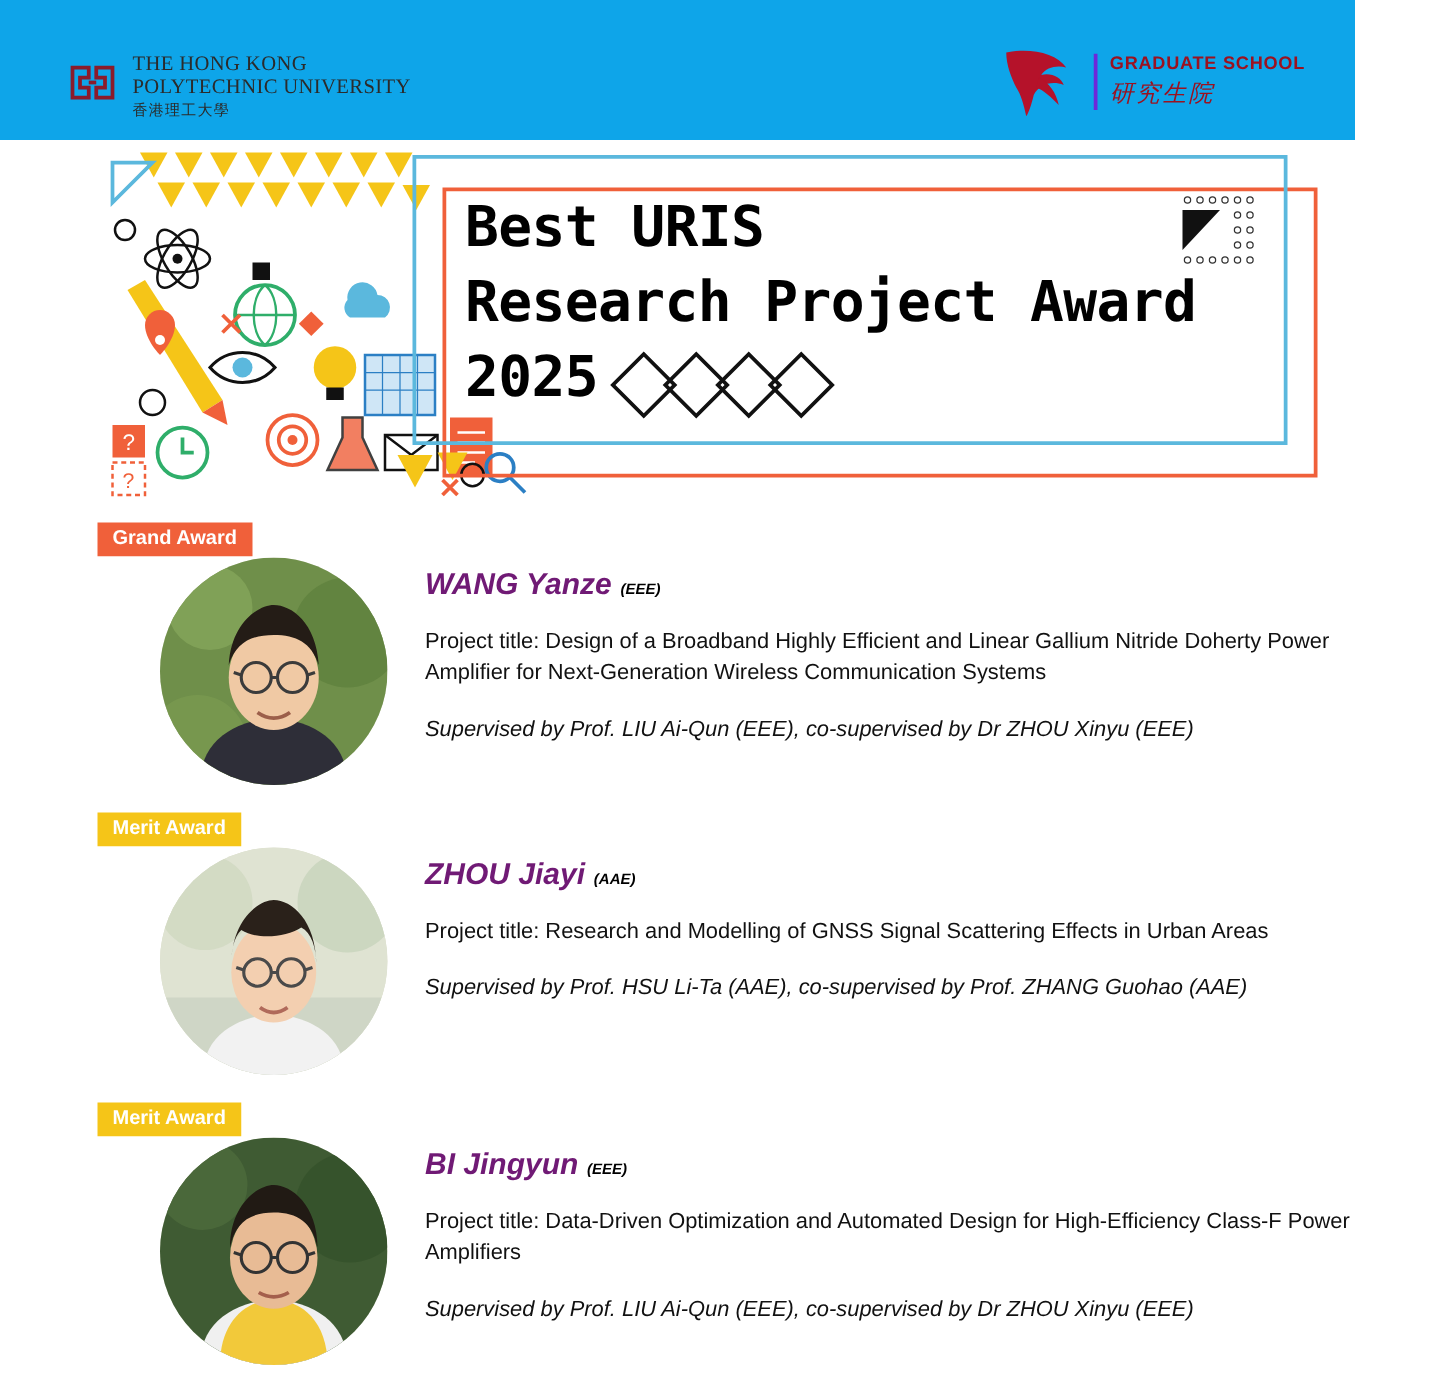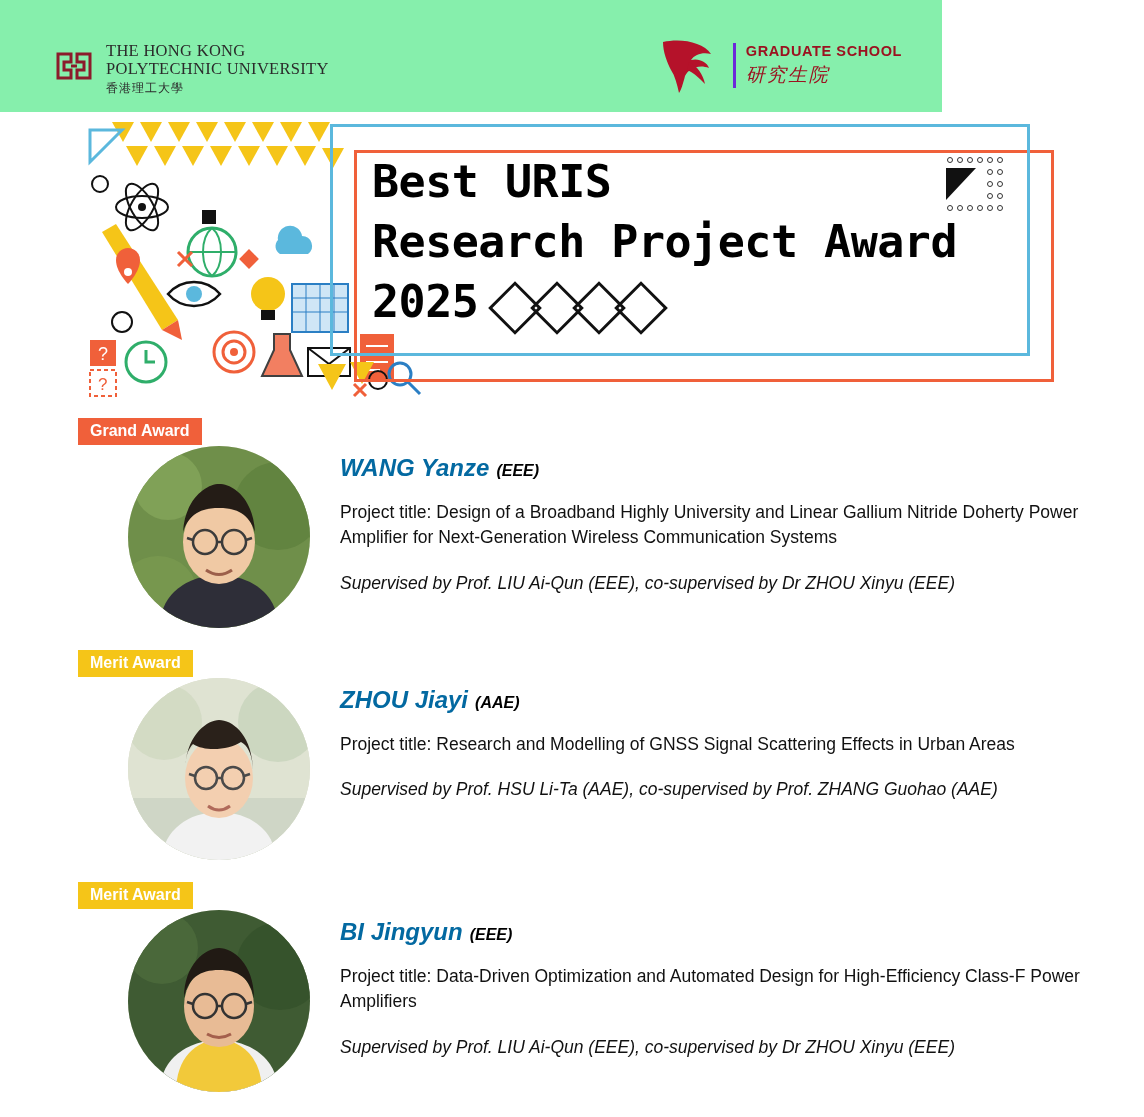--- a/index.html
+++ b/index.html
@@ -9,22 +9,22 @@
   }
   body {
     width: 1144px; height: 1117px;
     position: relative;
     font-family: "Liberation Sans", sans-serif;
     overflow: hidden;
   }
 
   
   .header {
-    position: absolute; top: 0; left: 0; width: 942px; height: 112px;
-    background: #86efac;
+    position: absolute; top: 0; left: 0; width: 1084px; height: 112px;
+    background: #0ea5e9;
   }
   .polyu-logo {
     position: absolute; left: 52px; top: 42px;
     display: flex; align-items: flex-start; gap: 10px;
   }
   .polyu-mark {
     width: 44px; height: 44px; position: relative; margin-top: 2px;
   }
   .polyu-text {
     color: #8b1b2b;
@@ -110,25 +110,25 @@
     position: absolute; left: 128px; top: 28px;
     width: 182px; height: 182px; border-radius: 50%;
     overflow: hidden;
     background: #d9dcc8;
   }
   .photo svg { display: block; }
   .info {
     position: absolute; left: 340px; top: 36px; width: 750px;
   }
   .person-name {
-    font-size: 24px; font-weight: bold; font-style: italic; color: #0369a1;
+    font-size: 24px; font-weight: bold; font-style: italic; color: #701a75;
     display: inline;
   }
   .person-dept {
-    font-size: 16px; font-weight: bold; font-style: italic; color: #000;
+    font-size: 12px; font-weight: bold; font-style: italic; color: #000;
     margin-left: 7px;
   }
   .project {
     margin-top: 18px;
     font-size: 17.5px; color: #111; line-height: 1.45;
   }
   .supervisor {
     margin-top: 20px;
     font-size: 17.5px; font-style: italic; color: #111; line-height: 1.45;
   }
@@ -334,21 +334,21 @@
             <circle cx="106" cy="96" r="12"></circle>
           <path d="M89 96 h5 M65 94 l-6,-2 M118 94 l6,-2"></path>
         </g>
         <path d="M78 124 q13 9 26 0" stroke="#9c5f4a" stroke-width="3" fill="none"></path>
       </svg>
     </div>
     <div class="info">
       <div>
         <span class="person-name">WANG Yanze</span><span class="person-dept">(EEE)</span>
       </div>
-      <div class="project">Project title: Design of a Broadband Highly University and Linear Gallium Nitride Doherty Power Amplifier for Next-Generation Wireless Communication Systems</div>
+      <div class="project">Project title: Design of a Broadband Highly Efficient and Linear Gallium Nitride Doherty Power Amplifier for Next-Generation Wireless Communication Systems</div>
       <div class="supervisor">Supervised by Prof. LIU Ai-Qun (EEE), co-supervised by Dr ZHOU Xinyu (EEE)</div>
     </div>
   </div>
 
   <div class="award-row">
     <div class="badge merit">Merit Award</div>
     <div class="photo">
       <svg width="182" height="182" viewBox="0 0 182 182" aria-hidden="true">
         <rect width="182" height="182" fill="#dfe3d2"></rect>
         <circle cx="36" cy="44" r="38" fill="#cfd8c0" opacity=".8"></circle>

